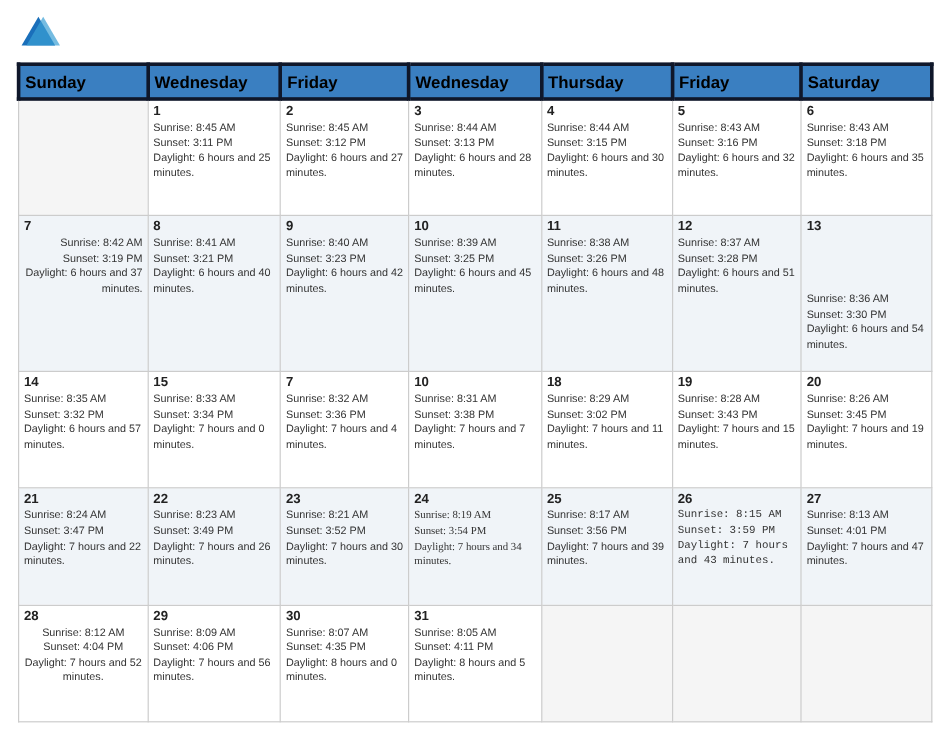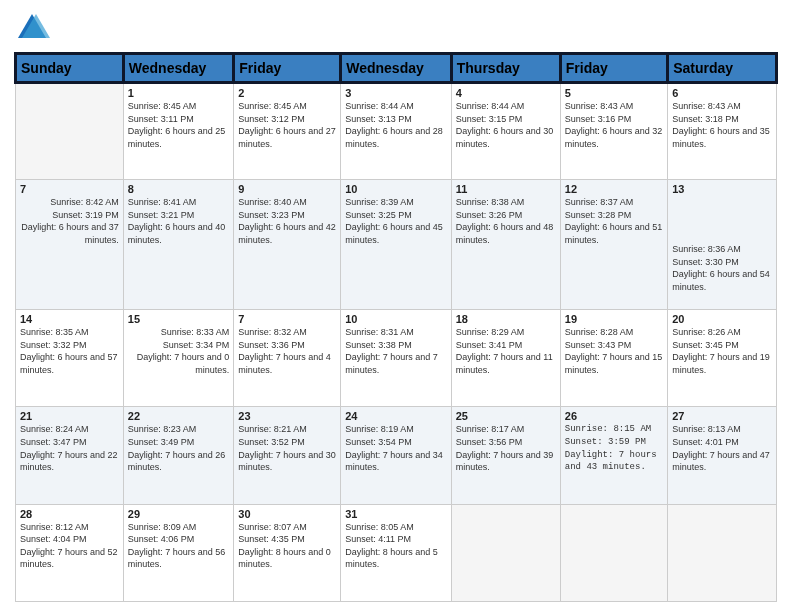--- a/index.html
+++ b/index.html
@@ -214,40 +214,40 @@
         </tr>
         <tr>
           <td>
             <div class="day-number">14</div>
             <div class="day-info" style="white-space: pre-line;">Sunrise: 8:35 AM
 Sunset: 3:32 PM
 Daylight: 6 hours and 57 minutes.</div>
           </td>
           <td>
             <div class="day-number">15</div>
-            <div class="day-info" style="white-space: pre-line; text-align: right;">Sunrise: 8:33 AM
+            <div class="day-info" style="white-space: pre-line;">Sunrise: 8:33 AM
 Sunset: 3:34 PM
 Daylight: 7 hours and 0 minutes.</div>
           </td>
           <td>
             <div class="day-number">7</div>
             <div class="day-info" style="white-space: pre-line;">Sunrise: 8:32 AM
 Sunset: 3:36 PM
 Daylight: 7 hours and 4 minutes.</div>
           </td>
           <td>
             <div class="day-number">10</div>
             <div class="day-info" style="white-space: pre-line;">Sunrise: 8:31 AM
 Sunset: 3:38 PM
 Daylight: 7 hours and 7 minutes.</div>
           </td>
           <td>
             <div class="day-number">18</div>
             <div class="day-info" style="white-space: pre-line;">Sunrise: 8:29 AM
-Sunset: 3:41 PM
+Sunset: 3:02 PM
 Daylight: 7 hours and 11 minutes.</div>
           </td>
           <td>
             <div class="day-number">19</div>
             <div class="day-info" style="white-space: pre-line;">Sunrise: 8:28 AM
 Sunset: 3:43 PM
 Daylight: 7 hours and 15 minutes.</div>
           </td>
           <td>
             <div class="day-number">20</div>
@@ -270,21 +270,21 @@
 Daylight: 7 hours and 26 minutes.</div>
           </td>
           <td>
             <div class="day-number">23</div>
             <div class="day-info" style="white-space: pre-line;">Sunrise: 8:21 AM
 Sunset: 3:52 PM
 Daylight: 7 hours and 30 minutes.</div>
           </td>
           <td>
             <div class="day-number">24</div>
-            <div class="day-info" style="white-space: pre-line;">Sunrise: 8:19 AM
+            <div class="day-info" style="white-space: pre-line; font-family: Liberation Serif, serif;">Sunrise: 8:19 AM
 Sunset: 3:54 PM
 Daylight: 7 hours and 34 minutes.</div>
           </td>
           <td>
             <div class="day-number">25</div>
             <div class="day-info" style="white-space: pre-line;">Sunrise: 8:17 AM
 Sunset: 3:56 PM
 Daylight: 7 hours and 39 minutes.</div>
           </td>
           <td>
@@ -296,21 +296,21 @@
           <td>
             <div class="day-number">27</div>
             <div class="day-info" style="white-space: pre-line;">Sunrise: 8:13 AM
 Sunset: 4:01 PM
 Daylight: 7 hours and 47 minutes.</div>
           </td>
         </tr>
         <tr>
           <td>
             <div class="day-number">28</div>
-            <div class="day-info" style="white-space: pre-line;">Sunrise: 8:12 AM
+            <div class="day-info" style="white-space: pre-line; text-align: center;">Sunrise: 8:12 AM
 Sunset: 4:04 PM
 Daylight: 7 hours and 52 minutes.</div>
           </td>
           <td>
             <div class="day-number">29</div>
             <div class="day-info" style="white-space: pre-line;">Sunrise: 8:09 AM
 Sunset: 4:06 PM
 Daylight: 7 hours and 56 minutes.</div>
           </td>
           <td>

